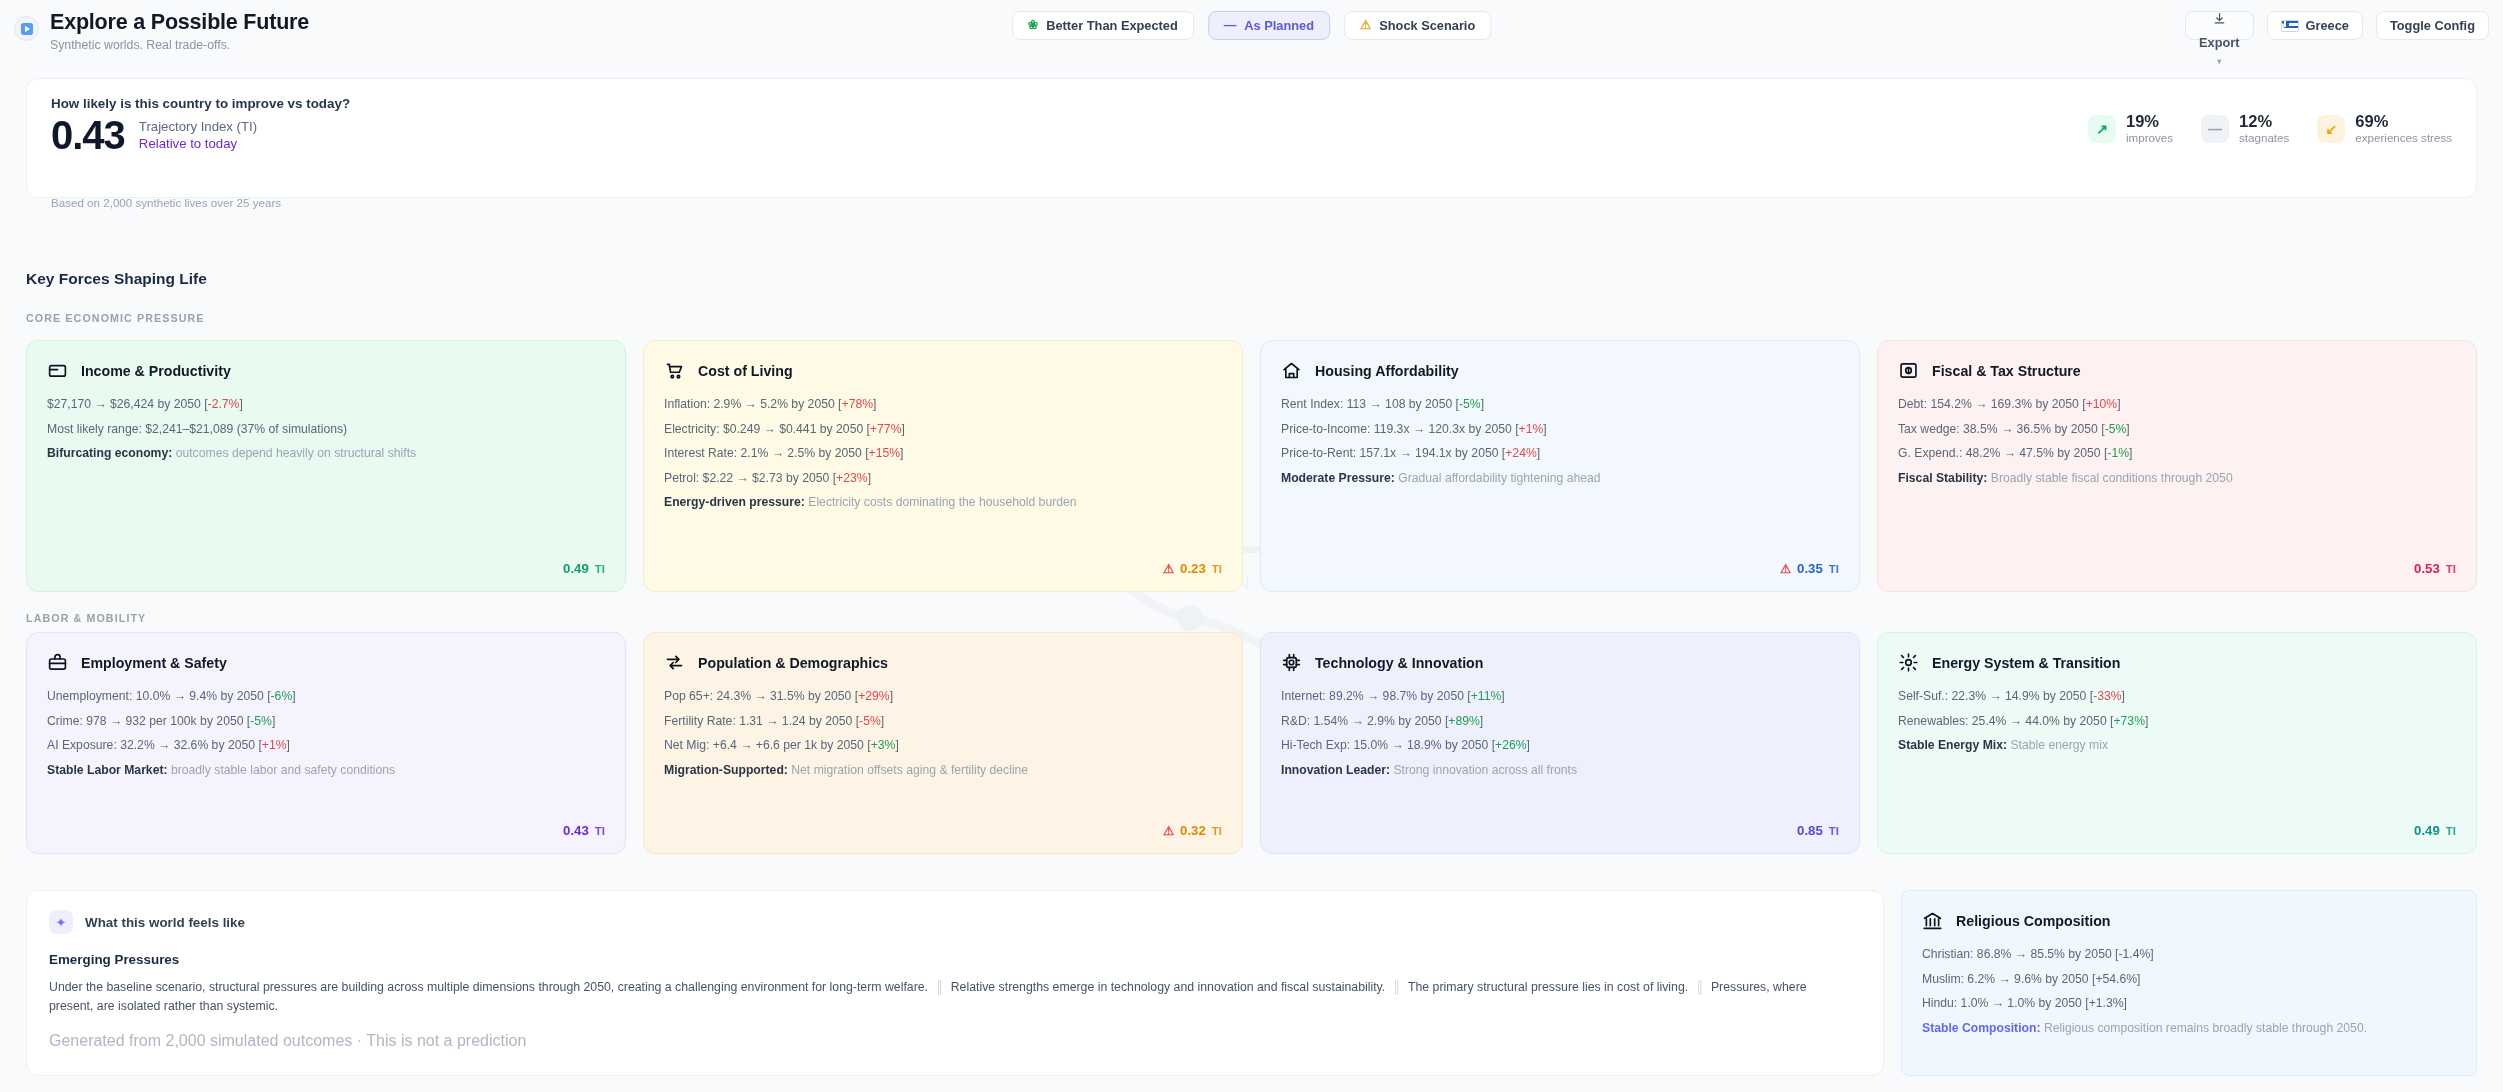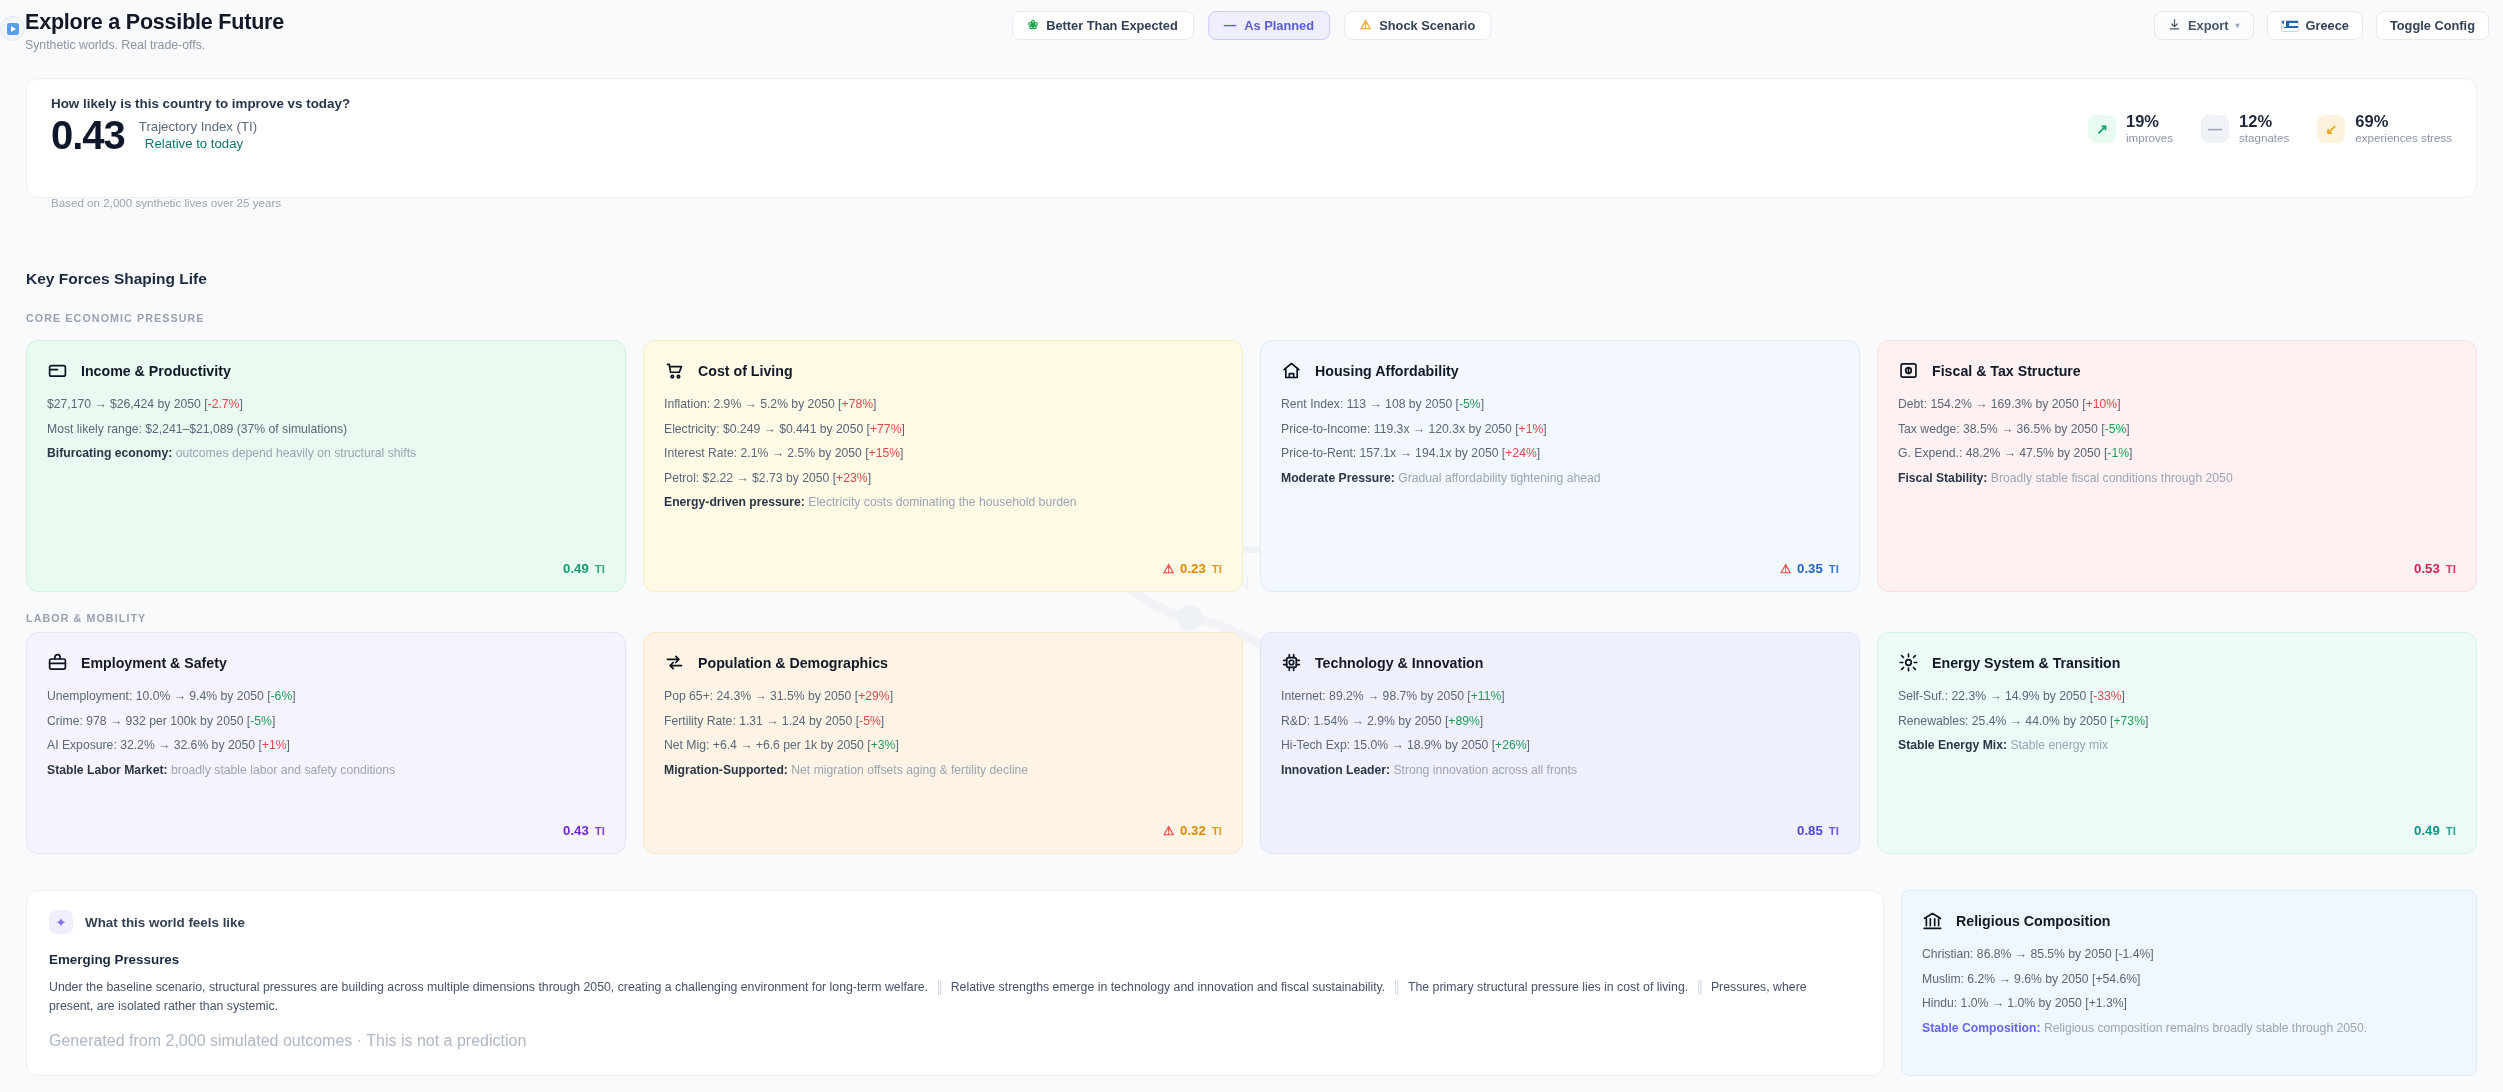--- a/index.html
+++ b/index.html
@@ -29,21 +29,21 @@
   }
   #watermark svg { position: absolute; left: 1040px; top: 540px; opacity: .55; }
 
   
   #app { position: relative; z-index: 2; width: 2503px; height: 1092px; }
 
   .topbar {
     position: absolute; left: 0; top: 0; width: 2503px; height: 62px;
     display: flex; align-items: center;
   }
-  .brand { display: flex; align-items: flex-start; padding-left: 0; }
+  .brand { display: flex; align-items: flex-start; gap: 11px; padding-left: 14px; }
   .brand-badge {
     width: 25px; height: 25px; border-radius: 50%;
     background: #f1f5f9; border: 1px solid #e2e8f0;
     display: flex; align-items: center; justify-content: center;
     margin-top: 6px; flex: none;
   }
   .brand-badge .chip {
     width: 12px; height: 12px; border-radius: 2.5px; background: #5b9bf0;
     display: flex; align-items: center; justify-content: center;
   }
@@ -78,21 +78,21 @@
     position: absolute; right: 14px; top: 11px;
     display: flex; align-items: center; gap: 13px;
   }
   .btn {
     height: 29px; padding: 0 13px; border-radius: 8px;
     background: #ffffff; border: 1px solid #e5e9ef;
     display: flex; align-items: center; gap: 7px;
     font-size: 12.8px; font-weight: 600; color: #334155; cursor: pointer;
     white-space: nowrap;
   }
-  .btn.soft { background: #fbfcfd; color: #475569; }
+  .btn.soft { background: #fbfcfd; color: #475569; flex-direction: column; }
   .btn .caret { font-size: 8px; color: #94a3b8; }
   .flag {
     width: 18px; height: 12px; flex: none; border-radius: 1.5px;
     overflow: hidden; background:
       repeating-linear-gradient(to bottom,
         #1b63b5 0 2.4px, #ffffff 2.4px 4.8px);
     position: relative; border: .5px solid #cdd6e0;
   }
   .flag::before {
     content: ""; position: absolute; left: 0; top: 0;
@@ -108,21 +108,21 @@
   .hero {
     position: absolute; left: 26px; top: 78px;
     width: 2451px; height: 120px;
     background: #ffffff; border: 1px solid #ecf0f4; border-radius: 12px;
   }
   .hero-q { position: absolute; left: 24px; top: 17px; font-size: 13.4px; font-weight: 700; color: #27364b; }
   .hero-score { position: absolute; left: 24px; top: 37px; display: flex; align-items: flex-start; gap: 14px; }
   .hero-val { font-size: 40px; font-weight: 700; color: #0f172a; line-height: .98; letter-spacing: -1px; }
   .hero-lab { padding-top: 3px; }
   .hero-lab .l1 { font-size: 13.2px; color: #5c6a7e; }
-  .hero-lab .l2 { font-size: 13.2px; color: #0f766e; margin-top: 2px; margin-left: 6px; }
+  .hero-lab .l2 { font-size: 13.2px; color: #6d28d9; margin-top: 2px; }
   .hero-note { position: absolute; left: 24px; top: 117px; font-size: 11.6px; color: #9aa4b2; }
 
   .hero-stats { position: absolute; right: 24px; top: 34px; display: flex; gap: 28px; }
   .stat { display: flex; align-items: center; gap: 10px; }
   .stat .sq {
     width: 28px; height: 28px; border-radius: 8px; flex: none;
     display: flex; align-items: center; justify-content: center;
     font-size: 14px; font-weight: 700;
   }
   .stat .sq.up { background: #e8fbf1; color: #12a465; }

